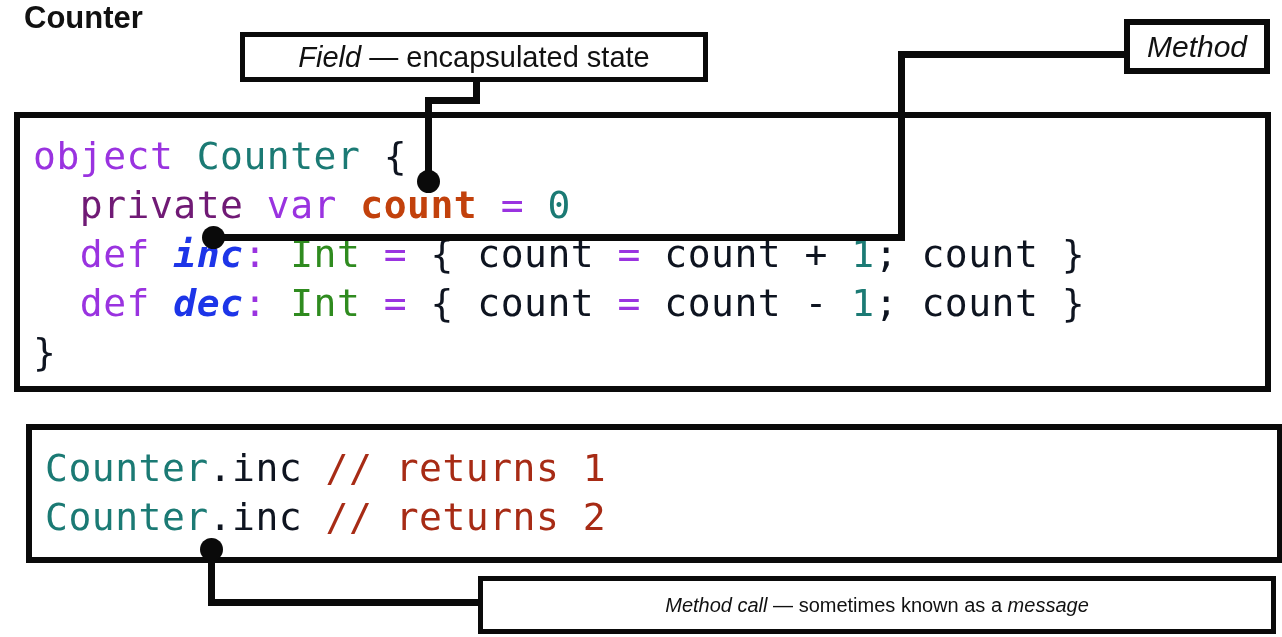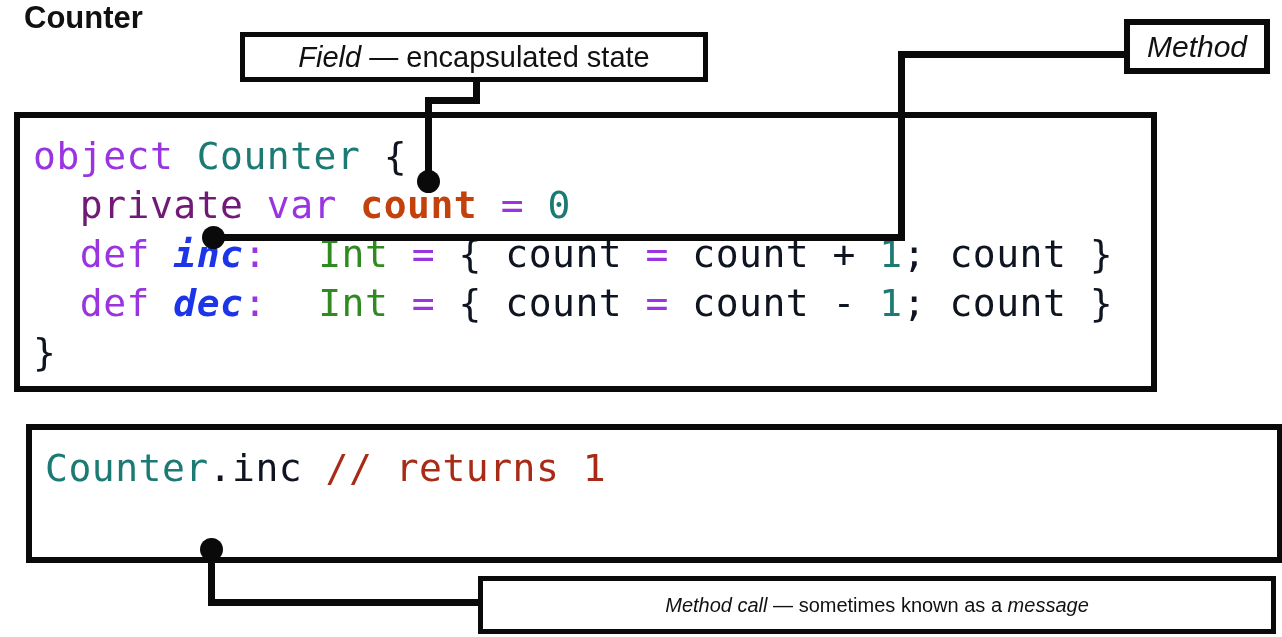--- a/index.html
+++ b/index.html
@@ -38,41 +38,41 @@
     line-height:49px;
     letter-spacing:0.5px;
     white-space:pre;
   }
   .code-line{white-space:pre;}
   .tok-field{font-weight:bold;}
   .tok-method{font-weight:bold;}
   .connector{position:absolute;z-index:5;}
   .dot{position:absolute;width:23px;height:23px;border-radius:50%;z-index:6;}
 </style>
-<style>.tok-kw{color:#9a33e0;}.tok-mod{color:#701a75;}.tok-obj{color:#1b7a74;}.tok-field{color:#c2410c;}.tok-method{color:#1d35e8;font-style:italic;}.tok-type{color:#2f8b1f;margin-left:28px;}.tok-num{color:#1b7a74;}.tok-plain{color:#0e1420;}.tok-comment{color:#a72b15;}.connector,.dot{background:#0a0a0a;}</style></head>
+<style>.tok-kw{color:#9a33e0;}.tok-mod{color:#701a75;}.tok-obj{color:#1b7a74;}.tok-field{color:#c2410c;}.tok-method{color:#1d35e8;font-style:italic;}.tok-type{color:#2f8b1f;}.tok-num{color:#1b7a74;}.tok-plain{color:#0e1420;}.tok-comment{color:#a72b15;}.connector,.dot{background:#0a0a0a;}</style></head>
 <body>
 
 <div id="canvas">
 
   <div class="title">Counter</div>
 
   <div class="label-box" style="left:240px;top:32px;width:468px;height:50px;">
     <span><i>Field</i><span> — encapsulated state</span></span>
   </div>
 
   <div class="label-box" style="left:1124px;top:19px;width:146px;height:55px;border-width:6px;font-size:30px;">
     <i>Method</i>
   </div>
 
-  <div class="code-box" style="left:14px;top:112px;width:1143px;height:280px;">
+  <div class="code-box" style="left:14px;top:112px;width:1257px;height:280px;">
     <div class="code"><div class="code-line"><span class="tok-kw">object</span><span class="tok-plain"> </span><span class="tok-obj">Counter</span><span class="tok-plain"> {</span></div><div class="code-line"><span class="tok-plain">  </span><span class="tok-mod">private</span><span class="tok-plain"> </span><span class="tok-kw">var</span><span class="tok-plain"> </span><span class="tok-field">count</span><span class="tok-plain"> </span><span class="tok-kw">=</span><span class="tok-plain"> </span><span class="tok-num">0</span></div><div class="code-line"><span class="tok-plain">  </span><span class="tok-kw">def</span><span class="tok-plain"> </span><span class="tok-method">inc</span><span class="tok-kw">:</span><span class="tok-plain"> </span><span class="tok-type">Int</span><span class="tok-plain"> </span><span class="tok-kw">=</span><span class="tok-plain"> { count </span><span class="tok-kw">=</span><span class="tok-plain"> count + </span><span class="tok-num">1</span><span class="tok-plain">; count }</span></div><div class="code-line"><span class="tok-plain">  </span><span class="tok-kw">def</span><span class="tok-plain"> </span><span class="tok-method">dec</span><span class="tok-kw">:</span><span class="tok-plain"> </span><span class="tok-type">Int</span><span class="tok-plain"> </span><span class="tok-kw">=</span><span class="tok-plain"> { count </span><span class="tok-kw">=</span><span class="tok-plain"> count - </span><span class="tok-num">1</span><span class="tok-plain">; count }</span></div><div class="code-line"><span class="tok-plain">}</span></div></div>
   </div>
 
   <div class="code-box" style="left:26px;top:424px;width:1257px;height:139px;">
-    <div class="code"><div class="code-line"><span class="tok-obj">Counter</span><span class="tok-plain">.inc </span><span class="tok-comment">// returns 1</span></div></div>
+    <div class="code"><div class="code-line"><span class="tok-obj">Counter</span><span class="tok-plain">.inc </span><span class="tok-comment">// returns 1</span></div><div class="code-line"><span class="tok-obj">Counter</span><span class="tok-plain">.inc </span><span class="tok-comment">// returns 2</span></div></div>
   </div>
 
   <div class="label-box" style="left:478px;top:576px;width:798px;height:58px;font-size:20px;">
     <span><i>Method call</i><span> — sometimes known as a </span><i>message</i></span>
   </div>
 
   <div class="connector" style="left:473px;top:80px;width:7px;height:24px;"></div>
   <div class="connector" style="left:425px;top:97px;width:55px;height:7px;"></div>
   <div class="connector" style="left:425px;top:97px;width:7px;height:84px;"></div>
   <div class="dot" style="left:417px;top:170px;"></div>

